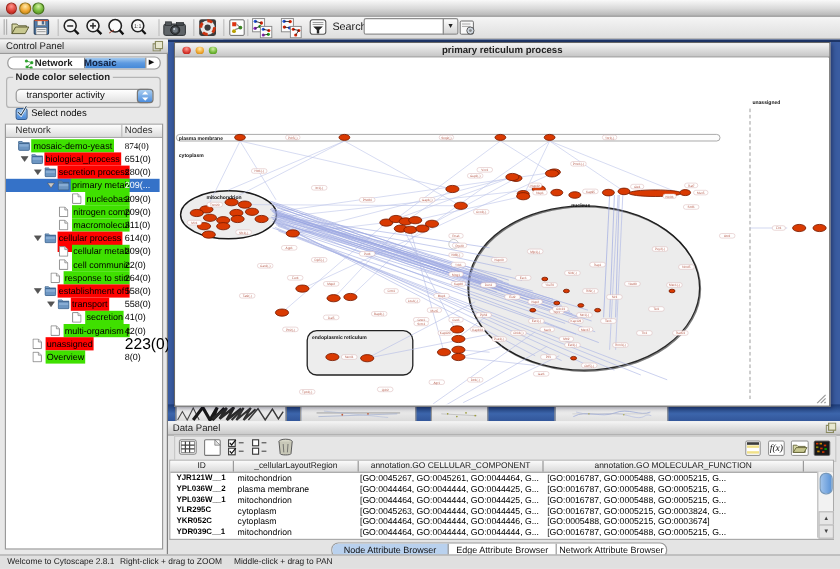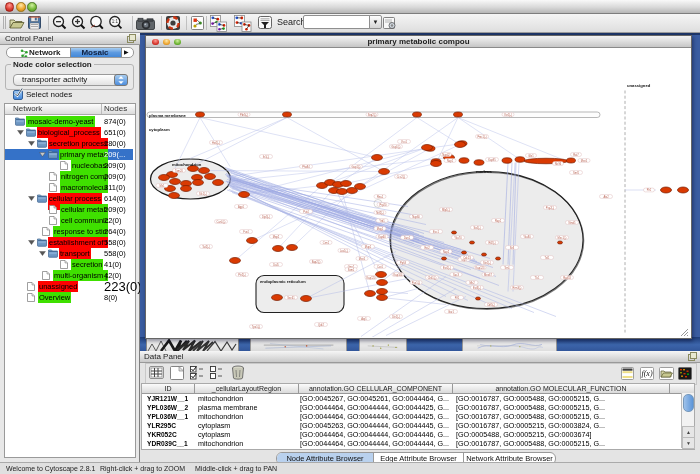--- a/index.html
+++ b/index.html
@@ -152,21 +152,21 @@
   <svg class="abs" style="left:127px;top:1px" width="9" height="9" viewBox="0 0 9 9">
    <rect x="0.5" y="2.5" width="6" height="6" fill="none" stroke="#8a8a60" stroke-width="1"></rect>
    <rect x="2.5" y="0.5" width="6" height="6" fill="#e8e8d0" stroke="#8a8a60" stroke-width="1"></rect>
   </svg>
  </div>
 
  <div class="abs" style="left:6px;top:14px;width:126px;height:9px;background:#fff;border:1px solid #9a9a9a;border-radius:5px;overflow:hidden;">
   <div class="abs" style="left:63px;top:0;width:50px;height:9px;background:linear-gradient(#a8cdf0,#5d9ae0 50%,#4488d8);border-left:1px solid #888;border-right:1px solid #888;"></div>
   <div class="abs" style="left:113px;top:0;width:13px;height:9px;"></div>
   <div class="abs" style="left:22px;top:0px;width:40px;font-size:8px;font-weight:bold;color:#222;line-height:9px;">Network</div>
-  <div class="abs" style="left:63px;top:0px;width:50px;text-align:center;font-size:8px;font-weight:bold;color:#102040;line-height:9px;">Mosaic</div>
+  <div class="abs" style="left:63px;top:0px;width:50px;font-size:8px;font-weight:bold;color:#102040;line-height:9px;">Mosaic</div>
   <div class="abs" style="left:117px;top:0px;font-size:6px;color:#111;line-height:9px;">▶</div>
   <svg class="abs" style="left:13px;top:0.5px" width="9" height="9" viewBox="0 0 9 9">
    <circle cx="2" cy="1.8" r="1.3" fill="#33aa33"></circle>
         <circle cx="6.5" cy="3.2" r="1.3" fill="#33aa33"></circle>
    <circle cx="2.5" cy="6.8" r="1.3" fill="#33aa33"></circle>
         <circle cx="6" cy="7.6" r="1.3" fill="#33aa33"></circle>
    <line x1="2" y1="1.8" x2="6.5" y2="3.2" stroke="#228822" stroke-width="0.6"></line>
    <line x1="2.5" y1="6.8" x2="6" y2="7.6" stroke="#228822" stroke-width="0.6"></line>
    <line x1="6.5" y1="3.2" x2="2.5" y2="6.8" stroke="#228822" stroke-width="0.6"></line>
   </svg>
@@ -195,21 +195,21 @@
    <div class="abs" style="left:8px;top:0;font-size:8px;color:#333;line-height:10px;">Network</div>
    <div class="abs" style="left:99px;top:0;font-size:8px;color:#333;line-height:10px;">Nodes</div>
    <div class="abs" style="left:96px;top:0;width:1px;height:10px;background:#bbb;"></div>
   </div>
   <svg class="abs" style="left:10px;top:13px" width="10" height="9" viewBox="0 0 10 9">
         <path d="M0.5 2.5 L0.5 1 L3.5 1 L4.5 2 L9.5 2 L9.5 2.5 Z" fill="#88aed0" stroke="#39608c" stroke-width="0.7"></path>
         <rect x="0.5" y="2.5" width="9" height="5.8" rx="0.8" fill="#6d96c2" stroke="#39608c" stroke-width="0.7"></rect>
         <rect x="1.2" y="3.2" width="7.6" height="2" fill="#8db2d8" opacity="0.8"></rect>
       </svg>
       <div class="abs" style="left:21px;top:12px;max-width:80px;height:11px;background:#3fe000;font-size:7.5px;color:#000;line-height:11px;white-space:nowrap;overflow:hidden;padding:0 2px;">mosaic-demo-yeast</div>
-      <div class="abs" style="left:99px;top:12px;font-size:7.5px;color:#000;line-height:11px;">874(0)</div>
+      <div class="abs" style="left:99px;top:12px;font-size:7.5px;color:#000;line-height:11px;font-family:Liberation Serif, serif;">874(0)</div>
 <svg class="abs" style="left:12px;top:26px" width="7" height="5" viewBox="0 0 8 6">
         <path d="M0.5 0.5 L7.5 0.5 L4 5.5 Z" fill="#555" stroke="#444" stroke-width="0.5"></path>
       </svg>
       <svg class="abs" style="left:21px;top:24px" width="10" height="9" viewBox="0 0 10 9">
         <path d="M0.5 2.5 L0.5 1 L3.5 1 L4.5 2 L9.5 2 L9.5 2.5 Z" fill="#88aed0" stroke="#39608c" stroke-width="0.7"></path>
         <rect x="0.5" y="2.5" width="9" height="5.8" rx="0.8" fill="#6d96c2" stroke="#39608c" stroke-width="0.7"></rect>
         <rect x="1.2" y="3.2" width="7.6" height="2" fill="#8db2d8" opacity="0.8"></rect>
       </svg>
       <div class="abs" style="left:32px;top:23px;max-width:69px;height:11px;background:#ff0200;font-size:7.5px;color:#000;line-height:11px;white-space:nowrap;overflow:hidden;padding:0 1px;">biological_process</div>
       <div class="abs" style="left:99px;top:23px;font-size:7.5px;color:#000;line-height:11px;">651(0)</div>
@@ -366,21 +366,21 @@
         <circle cx="60" cy="10" r="0.9" fill="#aaaa44"></circle>
    <line x1="4" y1="9" x2="88" y2="9" stroke="#bbb" stroke-width="0.5"></line>
   </svg>
  </div>
 
  <div class="abs" style="left:5px;top:2px;width:545px;height:302px;border:1px solid #666;box-shadow:1px 2px 4px rgba(0,0,30,0.45);background:#fff;">
   <div class="abs" style="left:0;top:0;width:545px;height:11px;background:linear-gradient(#f4f4f4,#c6c6c6);border-bottom:1px solid #8a8a8a;">
    <div class="abs tl" style="left:6px;top:2.5px;width:6.5px;height:6.5px;background:radial-gradient(circle at 50% 30%,#ff9a92,#d6352c 60%,#a81a10);"></div>
    <div class="abs tl" style="left:17px;top:2.5px;width:6.5px;height:6.5px;background:radial-gradient(circle at 50% 30%,#ffe9a8,#eea42e 60%,#bb790e);"></div>
    <div class="abs tl" style="left:28px;top:2.5px;width:6.5px;height:6.5px;background:radial-gradient(circle at 50% 30%,#d2f0a0,#6cb434 60%,#488414);"></div>
-   <div class="abs" style="left:0;top:0;width:545px;text-align:center;font-size:8px;font-weight:bold;color:#222;line-height:11px;">primary metabolic compou</div>
+   <div class="abs" style="left:0;top:0;width:545px;text-align:center;font-size:8px;font-weight:bold;color:#222;line-height:11px;">primary reticulum process</div>
   </div>
   <div class="abs" style="left:0;top:12px;width:544px;height:289px;background:#fff;overflow:hidden;">
    <svg width="544" height="289" viewBox="0 0 544 289">
           <g transform="translate(0,-1.5)">
             <rect x="1" y="65.5" width="453" height="5.5" rx="2.75" fill="#fdfdfd" stroke="#9a9a9a" stroke-width="0.7"></rect>
             <ellipse cx="44.5" cy="132.5" rx="40" ry="20" fill="#ededed" stroke="#1a1a1a" stroke-width="1.2"></ellipse>
             <ellipse cx="340.5" cy="193.5" rx="96.5" ry="68.5" fill="#ececec" stroke="#2a2a2a" stroke-width="1.1"></ellipse>
             <ellipse cx="341.2" cy="194.3" rx="96.5" ry="68.5" fill="none" stroke="rgba(20,20,20,0.55)" stroke-width="1.2"></ellipse>
             <rect x="110" y="229" width="88" height="37" rx="8" fill="#ededed" stroke="#222" stroke-width="1.1"></rect>
             <line x1="479" y1="44" x2="479" y2="286" stroke="#999" stroke-width="0.8" stroke-dasharray="3 2.2"></line>

